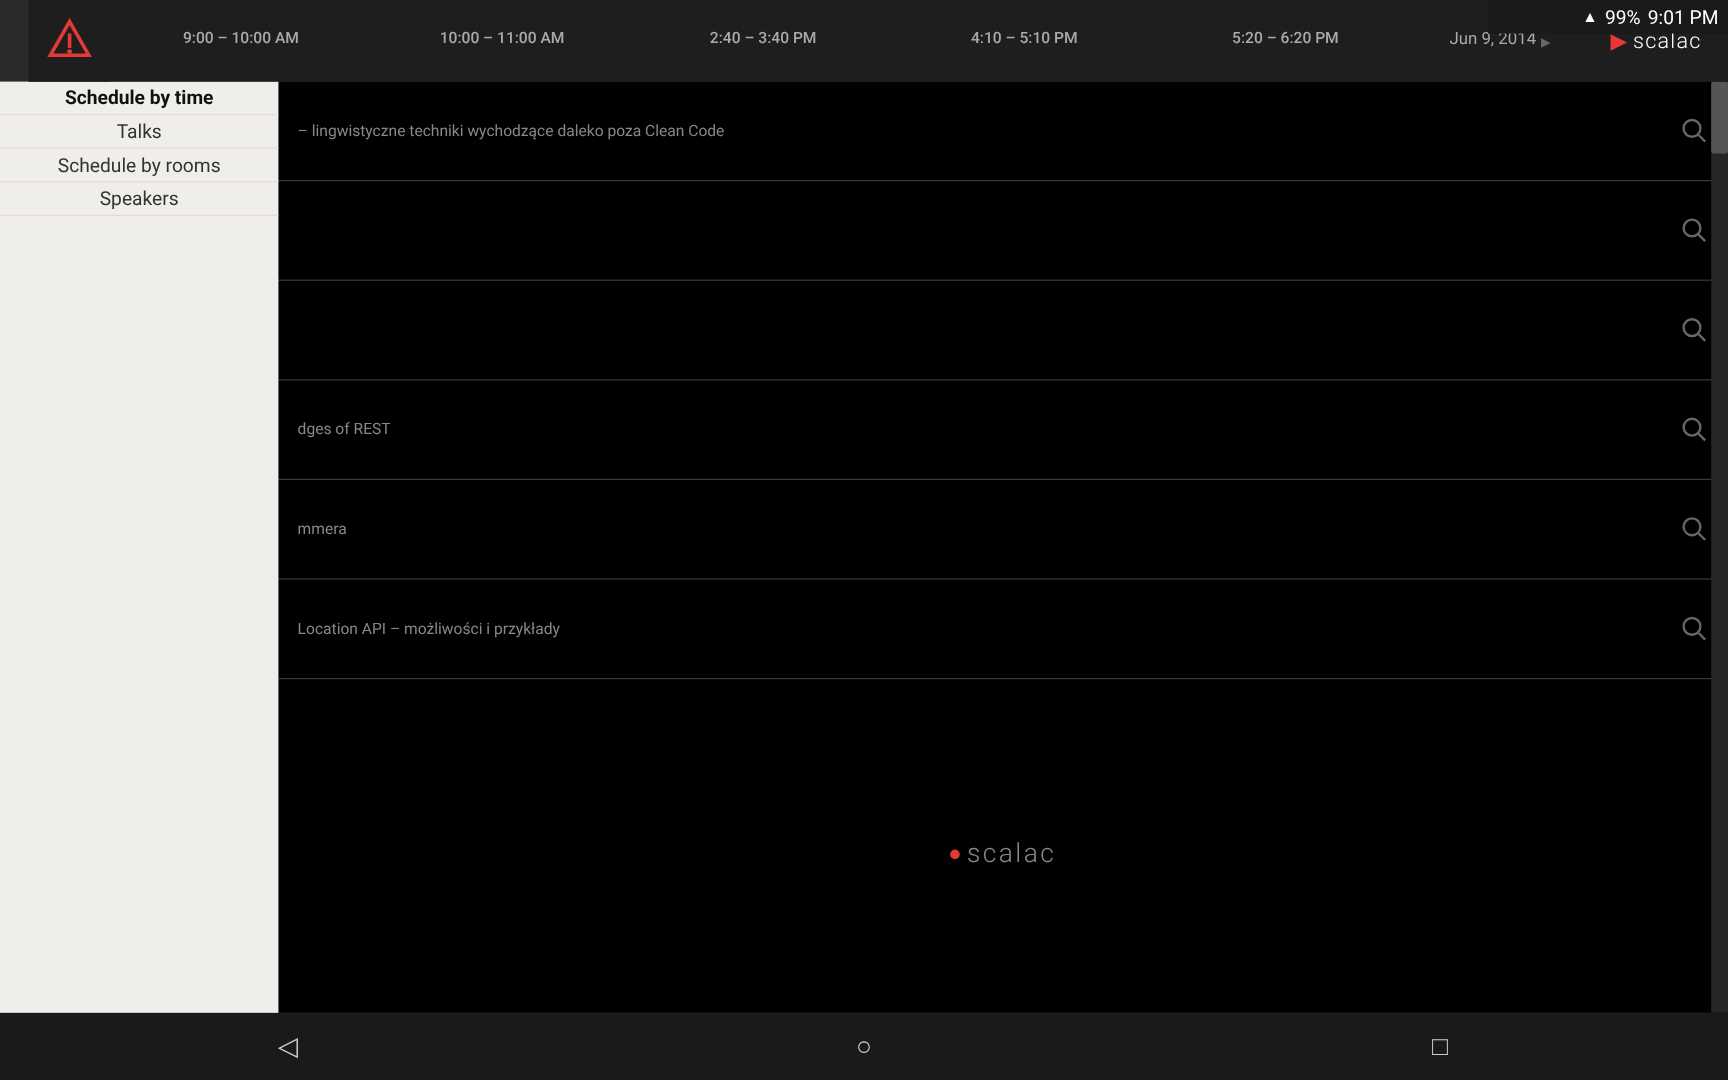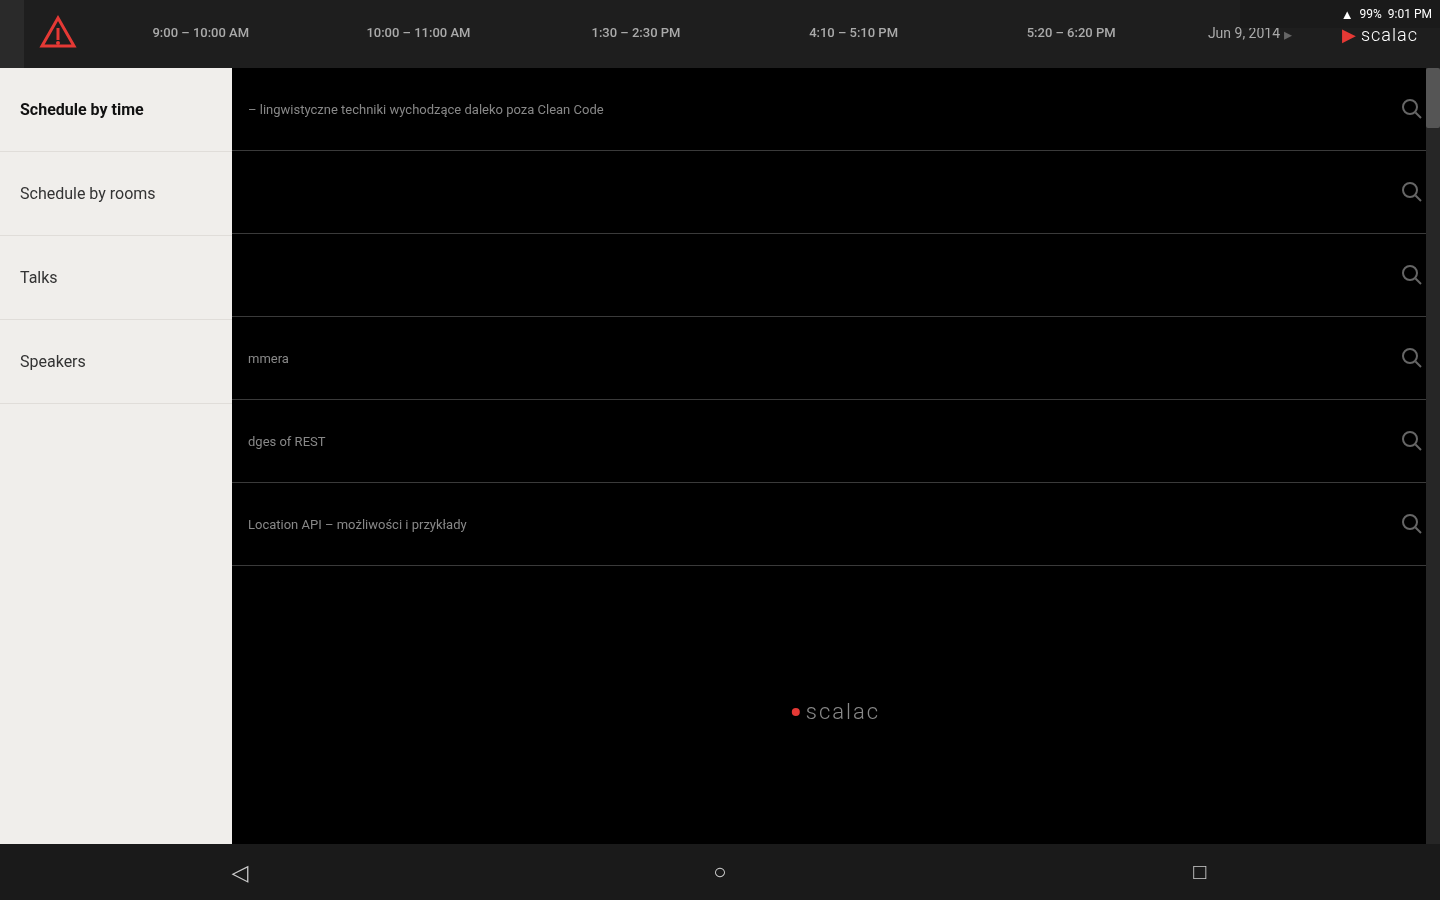--- a/index.html
+++ b/index.html
@@ -20,21 +20,21 @@
       background: #1a1a1a;
       display: flex;
       align-items: center;
       justify-content: flex-end;
       padding-right: 8px;
       gap: 6px;
       z-index: 100;
     }
     .status-bar-text {
       color: #fff;
-      font-size: 12px;
+      font-size: 16px;
     }
     .wifi-icon {
       color: #fff;
       font-size: 13px;
     }
 
     
     .top-bar {
       position: absolute;
       top: 0; left: 0; right: 0;
@@ -107,25 +107,26 @@
     .sidebar {
       position: absolute;
       top: 68px;
       left: 0;
       width: 232px;
       bottom: 56px;
       background: #f0eeeb;
       z-index: 40;
     }
     .sidebar-item {
-      padding: 32px 20px;
+      padding: 4px 20px;
       font-size: 16px;
       color: #333;
       cursor: pointer;
       border-bottom: 1px solid #e0ddd9;
+      text-align: center;
     }
     .sidebar-item.active {
       font-weight: 700;
       color: #111;
     }
 
     
     .main-content {
       position: absolute;
       top: 68px;
@@ -247,24 +248,24 @@
 
     <div class="time-slot">
       <span>9:00 – 10:00 AM</span>
     </div>
 
     <div class="time-slot">
       <span>10:00 – 11:00 AM</span>
     </div>
 
 
-    <div class="time-slot">
-      <span>1:30 – 2:30 PM</span>
-    </div>
-
+
+    <div class="time-slot">
+      <span>2:40 – 3:40 PM</span>
+    </div>
 
     <div class="time-slot">
       <span>4:10 – 5:10 PM</span>
     </div>
 
     <div class="time-slot">
       <span>5:20 – 6:20 PM</span>
     </div>
   </div>
 
@@ -277,24 +278,24 @@
     <span class="scalac-arrow">▶</span>
     <span>scalac</span>
   </div>
 </div>
 
 <div class="sidebar">
   <div class="sidebar-item active">
     <span>Schedule by time</span>
   </div>
   <div class="sidebar-item">
+    <span>Talks</span>
+  </div>
+  <div class="sidebar-item">
     <span>Schedule by rooms</span>
-  </div>
-  <div class="sidebar-item">
-    <span>Talks</span>
   </div>
   <div class="sidebar-item">
     <span>Speakers</span>
   </div>
 </div>
 
 <div class="main-content">
 
   <div class="schedule-row">
     <div class="schedule-row-content">
@@ -324,33 +325,33 @@
     <div class="row-icon">
       <svg width="22" height="22" viewBox="0 0 22 22" fill="none">
         <circle cx="9" cy="9" r="7" stroke="#666" stroke-width="2"></circle>
         <line x1="14.5" y1="14.5" x2="20" y2="20" stroke="#666" stroke-width="2"></line>
       </svg>
     </div>
   </div>
 
   <div class="schedule-row">
     <div class="schedule-row-content">
+      <span>dges of REST</span>
+    </div>
+    <div class="row-icon">
+      <svg width="22" height="22" viewBox="0 0 22 22" fill="none">
+        <circle cx="9" cy="9" r="7" stroke="#666" stroke-width="2"></circle>
+        <line x1="14.5" y1="14.5" x2="20" y2="20" stroke="#666" stroke-width="2"></line>
+      </svg>
+    </div>
+  </div>
+
+  <div class="schedule-row">
+    <div class="schedule-row-content">
       <span>mmera</span>
-    </div>
-    <div class="row-icon">
-      <svg width="22" height="22" viewBox="0 0 22 22" fill="none">
-        <circle cx="9" cy="9" r="7" stroke="#666" stroke-width="2"></circle>
-        <line x1="14.5" y1="14.5" x2="20" y2="20" stroke="#666" stroke-width="2"></line>
-      </svg>
-    </div>
-  </div>
-
-  <div class="schedule-row">
-    <div class="schedule-row-content">
-      <span>dges of REST</span>
     </div>
     <div class="row-icon">
       <svg width="22" height="22" viewBox="0 0 22 22" fill="none">
         <circle cx="9" cy="9" r="7" stroke="#666" stroke-width="2"></circle>
         <line x1="14.5" y1="14.5" x2="20" y2="20" stroke="#666" stroke-width="2"></line>
       </svg>
     </div>
   </div>
 
   <div class="schedule-row">

